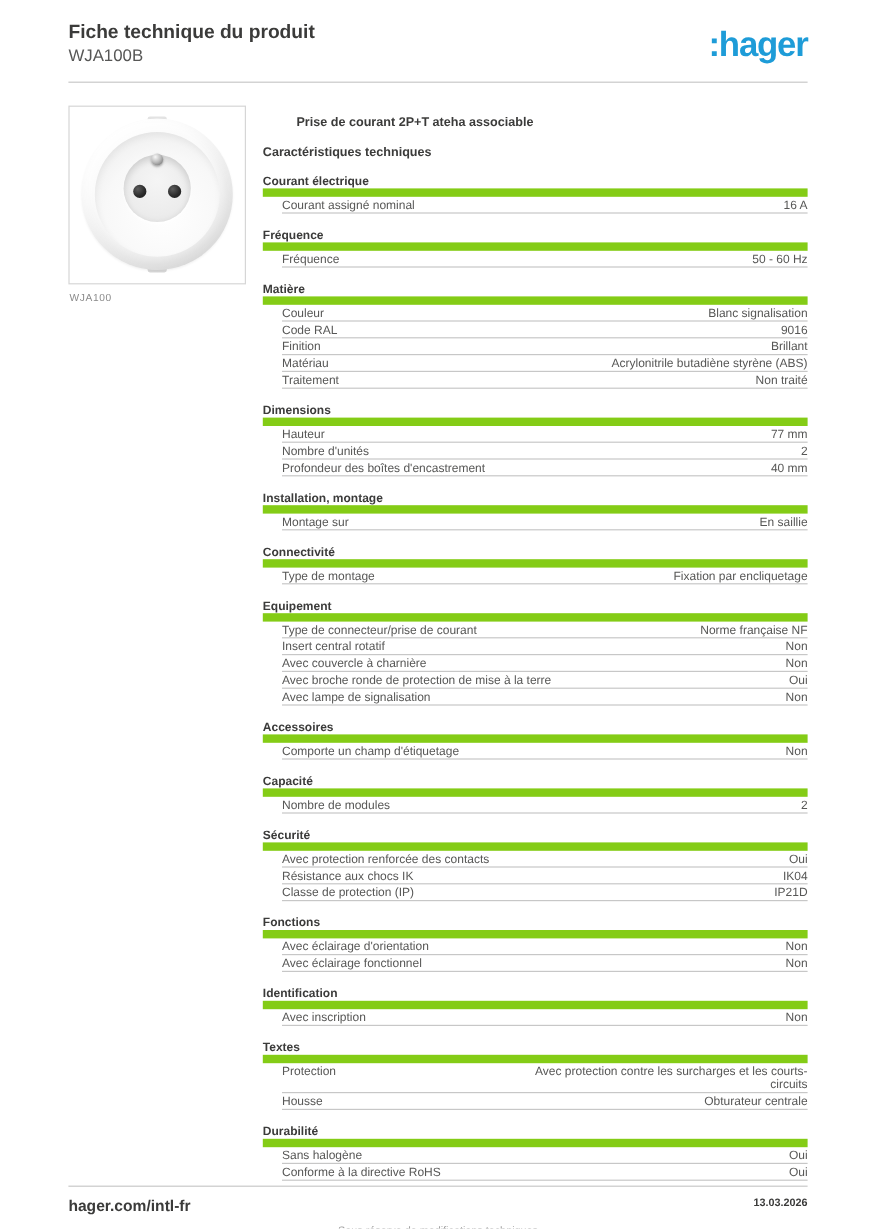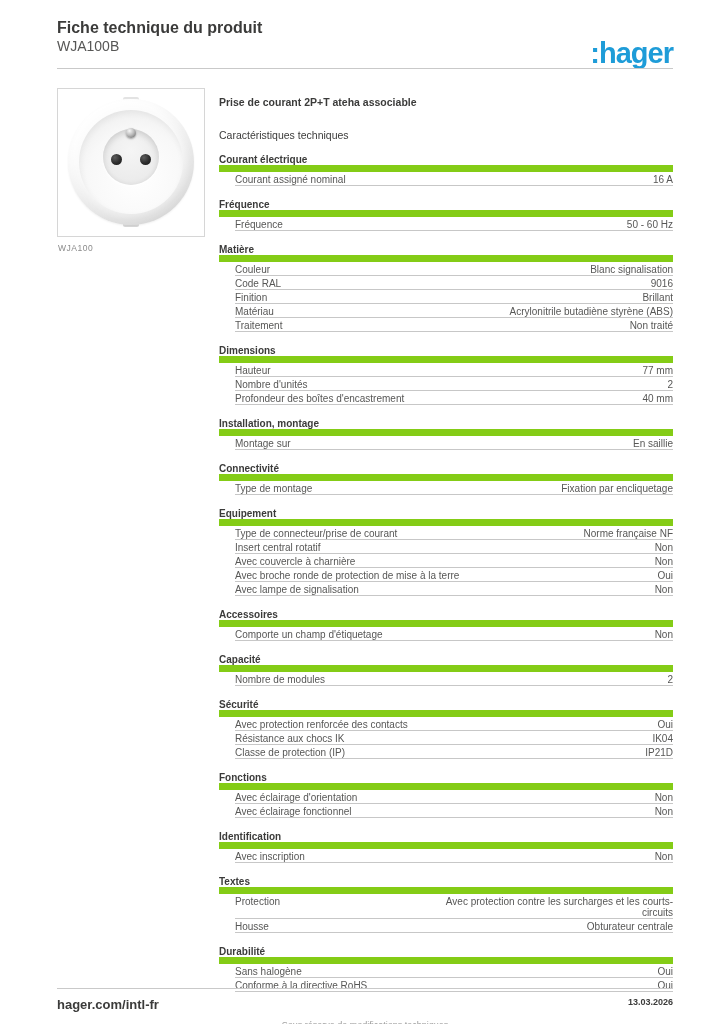--- a/index.html
+++ b/index.html
@@ -15,21 +15,21 @@
   
   .doc-title {
     position: absolute; left: 57px; top: 19px;
     font-size: 16px; font-weight: 700; color: #3b3b3a; line-height: 18px;
   }
   .doc-subtitle {
     position: absolute; left: 57px; top: 38px;
     font-size: 14px; font-weight: 400; color: #575756; line-height: 17px;
   }
   .brand-logo {
-    position: absolute; right: 51px; top: 38px;
+    position: absolute; right: 51px; top: 23px;
     font-size: 29px; font-weight: 700; letter-spacing: -1px;
     color: #1e9cd8; line-height: 30px;
   }
   .header-divider {
     position: absolute; left: 57px; right: 51px; top: 68px;
     border-top: 1px solid #c9c9c9; height: 0;
   }
 
   
   .image-box {
@@ -68,22 +68,22 @@
     background: radial-gradient(circle at 35% 28%, #f7f7f7 0%, #bdbdbd 45%, #7a7a7a 85%);
     box-shadow: 0 1px 2px rgba(0,0,0,0.35);
   }
   .image-caption {
     position: absolute; left: 58px; top: 243px;
     font-size: 8.5px; color: #8a8a8a; letter-spacing: 0.5px;
   }
 
   
   .specs { position: absolute; left: 219px; top: 96px; width: 454px; }
-  .product-name { font-size: 10.5px; font-weight: 700; color: #3b3b3a; line-height: 12px; }
-  .table-title  { margin-top: 21px; font-size: 10.5px; font-weight: 400; color: #3b3b3a; line-height: 12px; }
+  .product-name { font-size: 10.5px; font-weight: 700; color: #3b3b3a; line-height: 12px; margin-left: 28px; }
+  .table-title  { margin-top: 13px; font-size: 10.5px; font-weight: 700; color: #3b3b3a; line-height: 12px; }
   .section { margin-top: 11px; }
   .section-title {
     font-size: 10px; font-weight: 700; color: #3b3b3a;
     line-height: 11px; padding: 2px 0 0; border-bottom: 7px solid #84cc16;
   }
   .spec-row {
     display: flex; justify-content: space-between; align-items: flex-start; gap: 12px;
     font-size: 10px; color: #575756; line-height: 11px;
     padding: 2px 0 0; border-bottom: 1px solid #c7c7c7; margin-left: 16px;
   }

